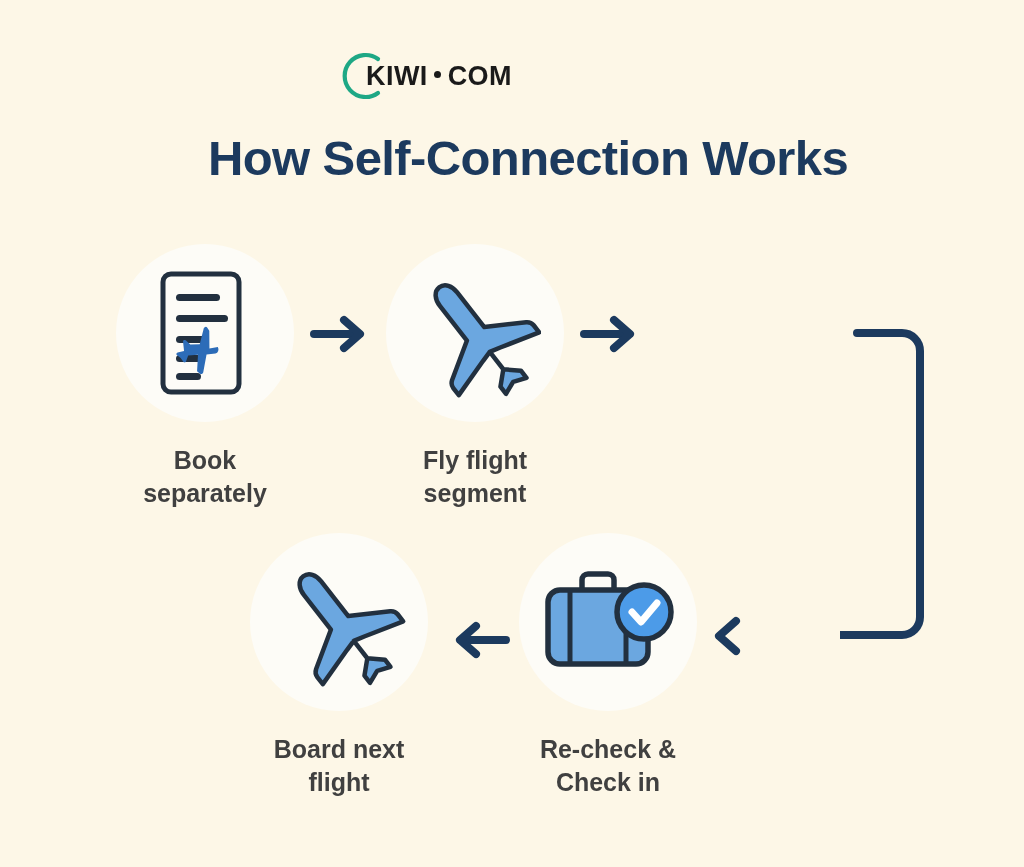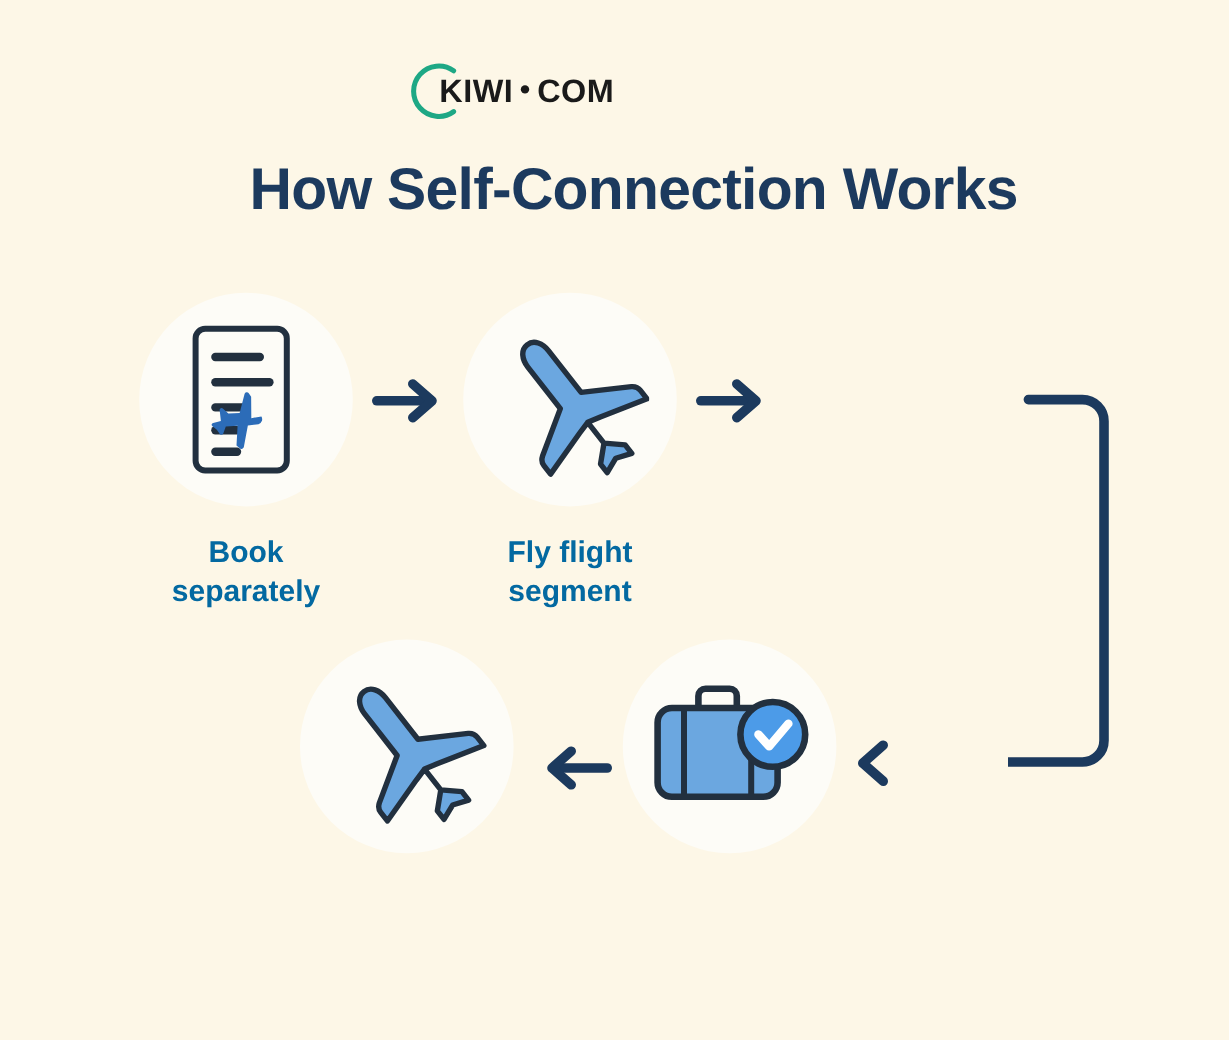--- a/index.html
+++ b/index.html
@@ -96,21 +96,21 @@
     display: flex;
     align-items: center;
     justify-content: center;
   }
   .badge svg { display: block; }
   .step-label {
     margin-top: 22px;
     font-size: 25px;
     font-weight: bold;
     line-height: 1.32;
-    color: #0369a1;
+    color: #404040;
     white-space: pre-line;
     font-family: "Liberation Sans", sans-serif;
   }
 
   
   .arrow {
     position: absolute;
   }
   .connector {
     position: absolute;
@@ -191,30 +191,34 @@
         <path d="M44 28 l0 -10 a6 6 0 0 1 6 -6 l20 0 a6 6 0 0 1 6 6 l0 10" fill="none" stroke="#22303F" stroke-width="5.5" stroke-linecap="round"></path>
 
         <rect x="10" y="28" width="100" height="74" rx="12" fill="#6BA7E0" stroke="#22303F" stroke-width="5.5"></rect>
         <path d="M32 30 L32 100" stroke="#22303F" stroke-width="5" fill="none"></path>
         <path d="M88 30 L88 100" stroke="#22303F" stroke-width="5" fill="none"></path>
 
         <circle cx="106" cy="50" r="27" fill="#4C9BE8" stroke="#22303F" stroke-width="5.5"></circle>
         <path d="M94 50 L103 60 L119 41" fill="none" stroke="#FFFFFF" stroke-width="7" stroke-linecap="round" stroke-linejoin="round"></path>
       </svg>
     </div>
+    <div class="step-label">Re-check &amp;
+Check in</div>
   </div>
 
   <svg class="arrow" style="left:448px; top:618px;" width="62" height="44" viewBox="0 0 62 44">
     <path d="M14 22 L58 22" stroke="#1C3A5E" stroke-width="8" stroke-linecap="round" fill="none"></path>
     <path d="M28 8 L12 22 L28 36" stroke="#1C3A5E" stroke-width="8" stroke-linecap="round" stroke-linejoin="round" fill="none"></path>
   </svg>
 
   <div class="step" style="left:224px; top:533px;">
     <div class="badge">
       <svg width="140" height="132" viewBox="0 0 132 132">
         <g transform="translate(66,66) rotate(-38) translate(-66,-66)">
           <path d="M66 8 c7 0 11 7 11 15 l0 44 36 22 c3 2 4 4 4 7 l0 9 -40 -12 -11 -3 0 22 13 12 0 9 -13 -5 -13 5 0 -9 13 -12 0 -22 -11 3 -40 12 0 -9 c0 -3 1 -5 4 -7 l36 -22 0 -44 c0 -8 4 -15 11 -15 z" fill="#6BA7E0" stroke="#22303F" stroke-width="4.5" stroke-linejoin="round"></path>
         </g>
       </svg>
     </div>
+    <div class="step-label">Board next
+flight</div>
   </div>
 
 </div>
 
 </body></html>

